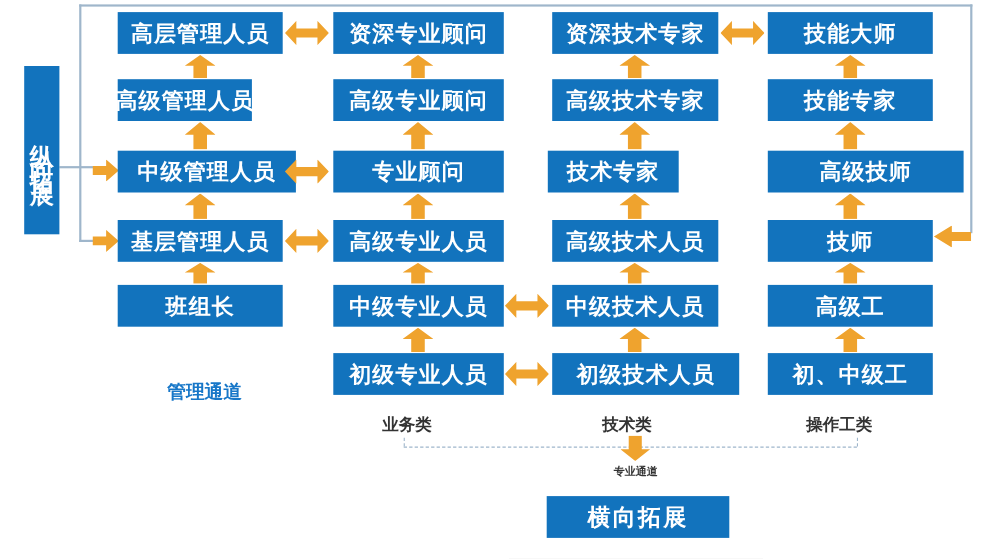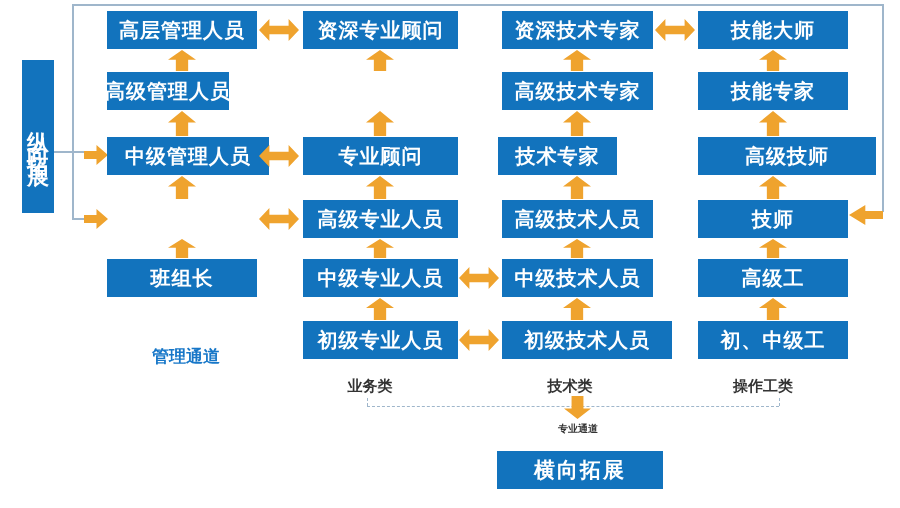--- a/index.html
+++ b/index.html
@@ -86,27 +86,29 @@
   <div class="line" style="left:72px;top:218px;width:14px;height:2px"></div>
   <div class="arrow arrow-right" style="left:84px;top:145px;width:24px;height:20px"></div>
   <div class="arrow arrow-right" style="left:84px;top:209px;width:24px;height:20px"></div>
   <div class="arrow arrow-left" style="left:849px;top:205px;width:34px;height:20px"></div>
 
   <div class="v-banner">纵向拓展</div>
 
   <div class="box" style="left:107px;top:11px;width:150px">高层管理人员</div>
   <div class="box" style="left:107px;top:72px;width:122px">高级管理人员</div>
   <div class="box" style="left:107px;top:137px;width:162px">中级管理人员</div>
+  <div class="box" style="left:107px;top:200px;width:150px">基层管理人员</div>
   <div class="box" style="left:107px;top:259px;width:150px">班组长</div>
   <div class="arrow arrow-up" style="left:168px;top:50px;width:28px;height:21px"></div>
   <div class="arrow arrow-up" style="left:168px;top:111px;width:28px;height:25px"></div>
   <div class="arrow arrow-up" style="left:168px;top:176px;width:28px;height:23px"></div>
   <div class="arrow arrow-up" style="left:168px;top:239px;width:28px;height:19px"></div>
 
   <div class="box" style="left:303px;top:11px;width:155px">资深专业顾问</div>
+  <div class="box" style="left:303px;top:72px;width:155px">高级专业顾问</div>
   <div class="box" style="left:303px;top:137px;width:155px">专业顾问</div>
   <div class="box" style="left:303px;top:200px;width:155px">高级专业人员</div>
   <div class="box" style="left:303px;top:259px;width:155px">中级专业人员</div>
   <div class="box" style="left:303px;top:321px;width:155px">初级专业人员</div>
   <div class="arrow arrow-up" style="left:366px;top:50px;width:28px;height:21px"></div>
   <div class="arrow arrow-up" style="left:366px;top:111px;width:28px;height:25px"></div>
   <div class="arrow arrow-up" style="left:366px;top:176px;width:28px;height:23px"></div>
   <div class="arrow arrow-up" style="left:366px;top:239px;width:28px;height:19px"></div>
   <div class="arrow arrow-up" style="left:366px;top:298px;width:28px;height:22px"></div>
 

